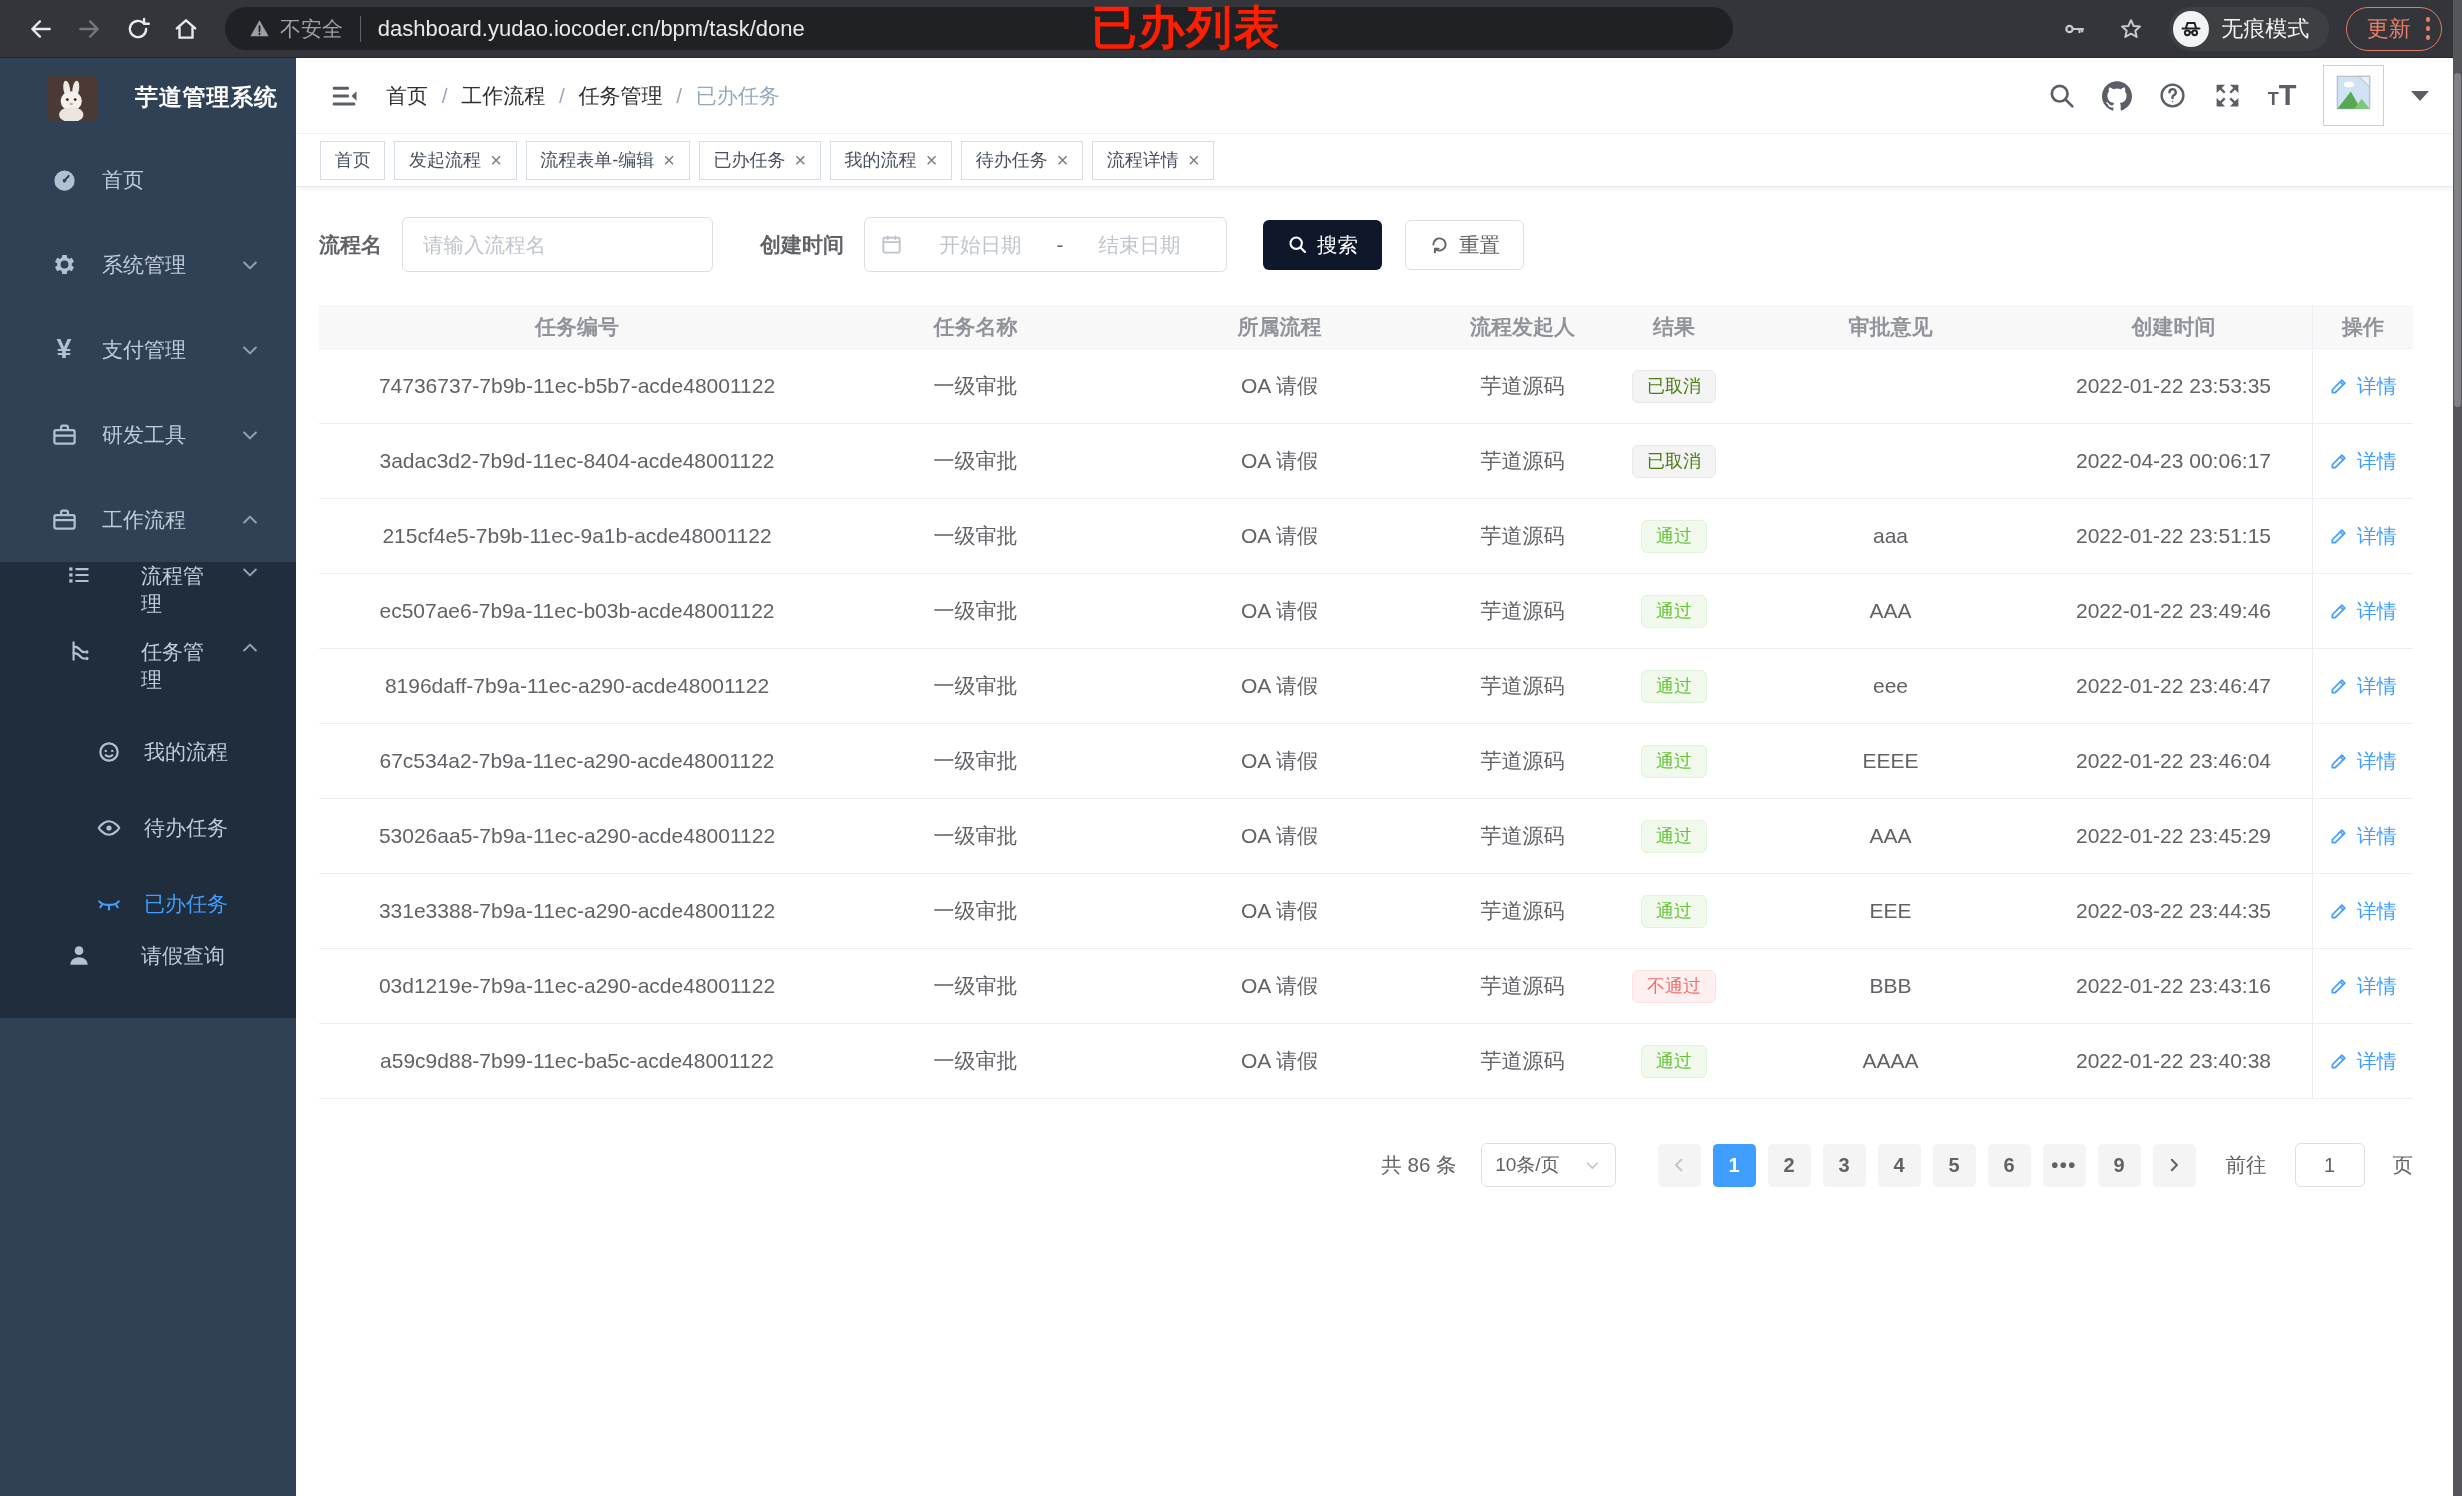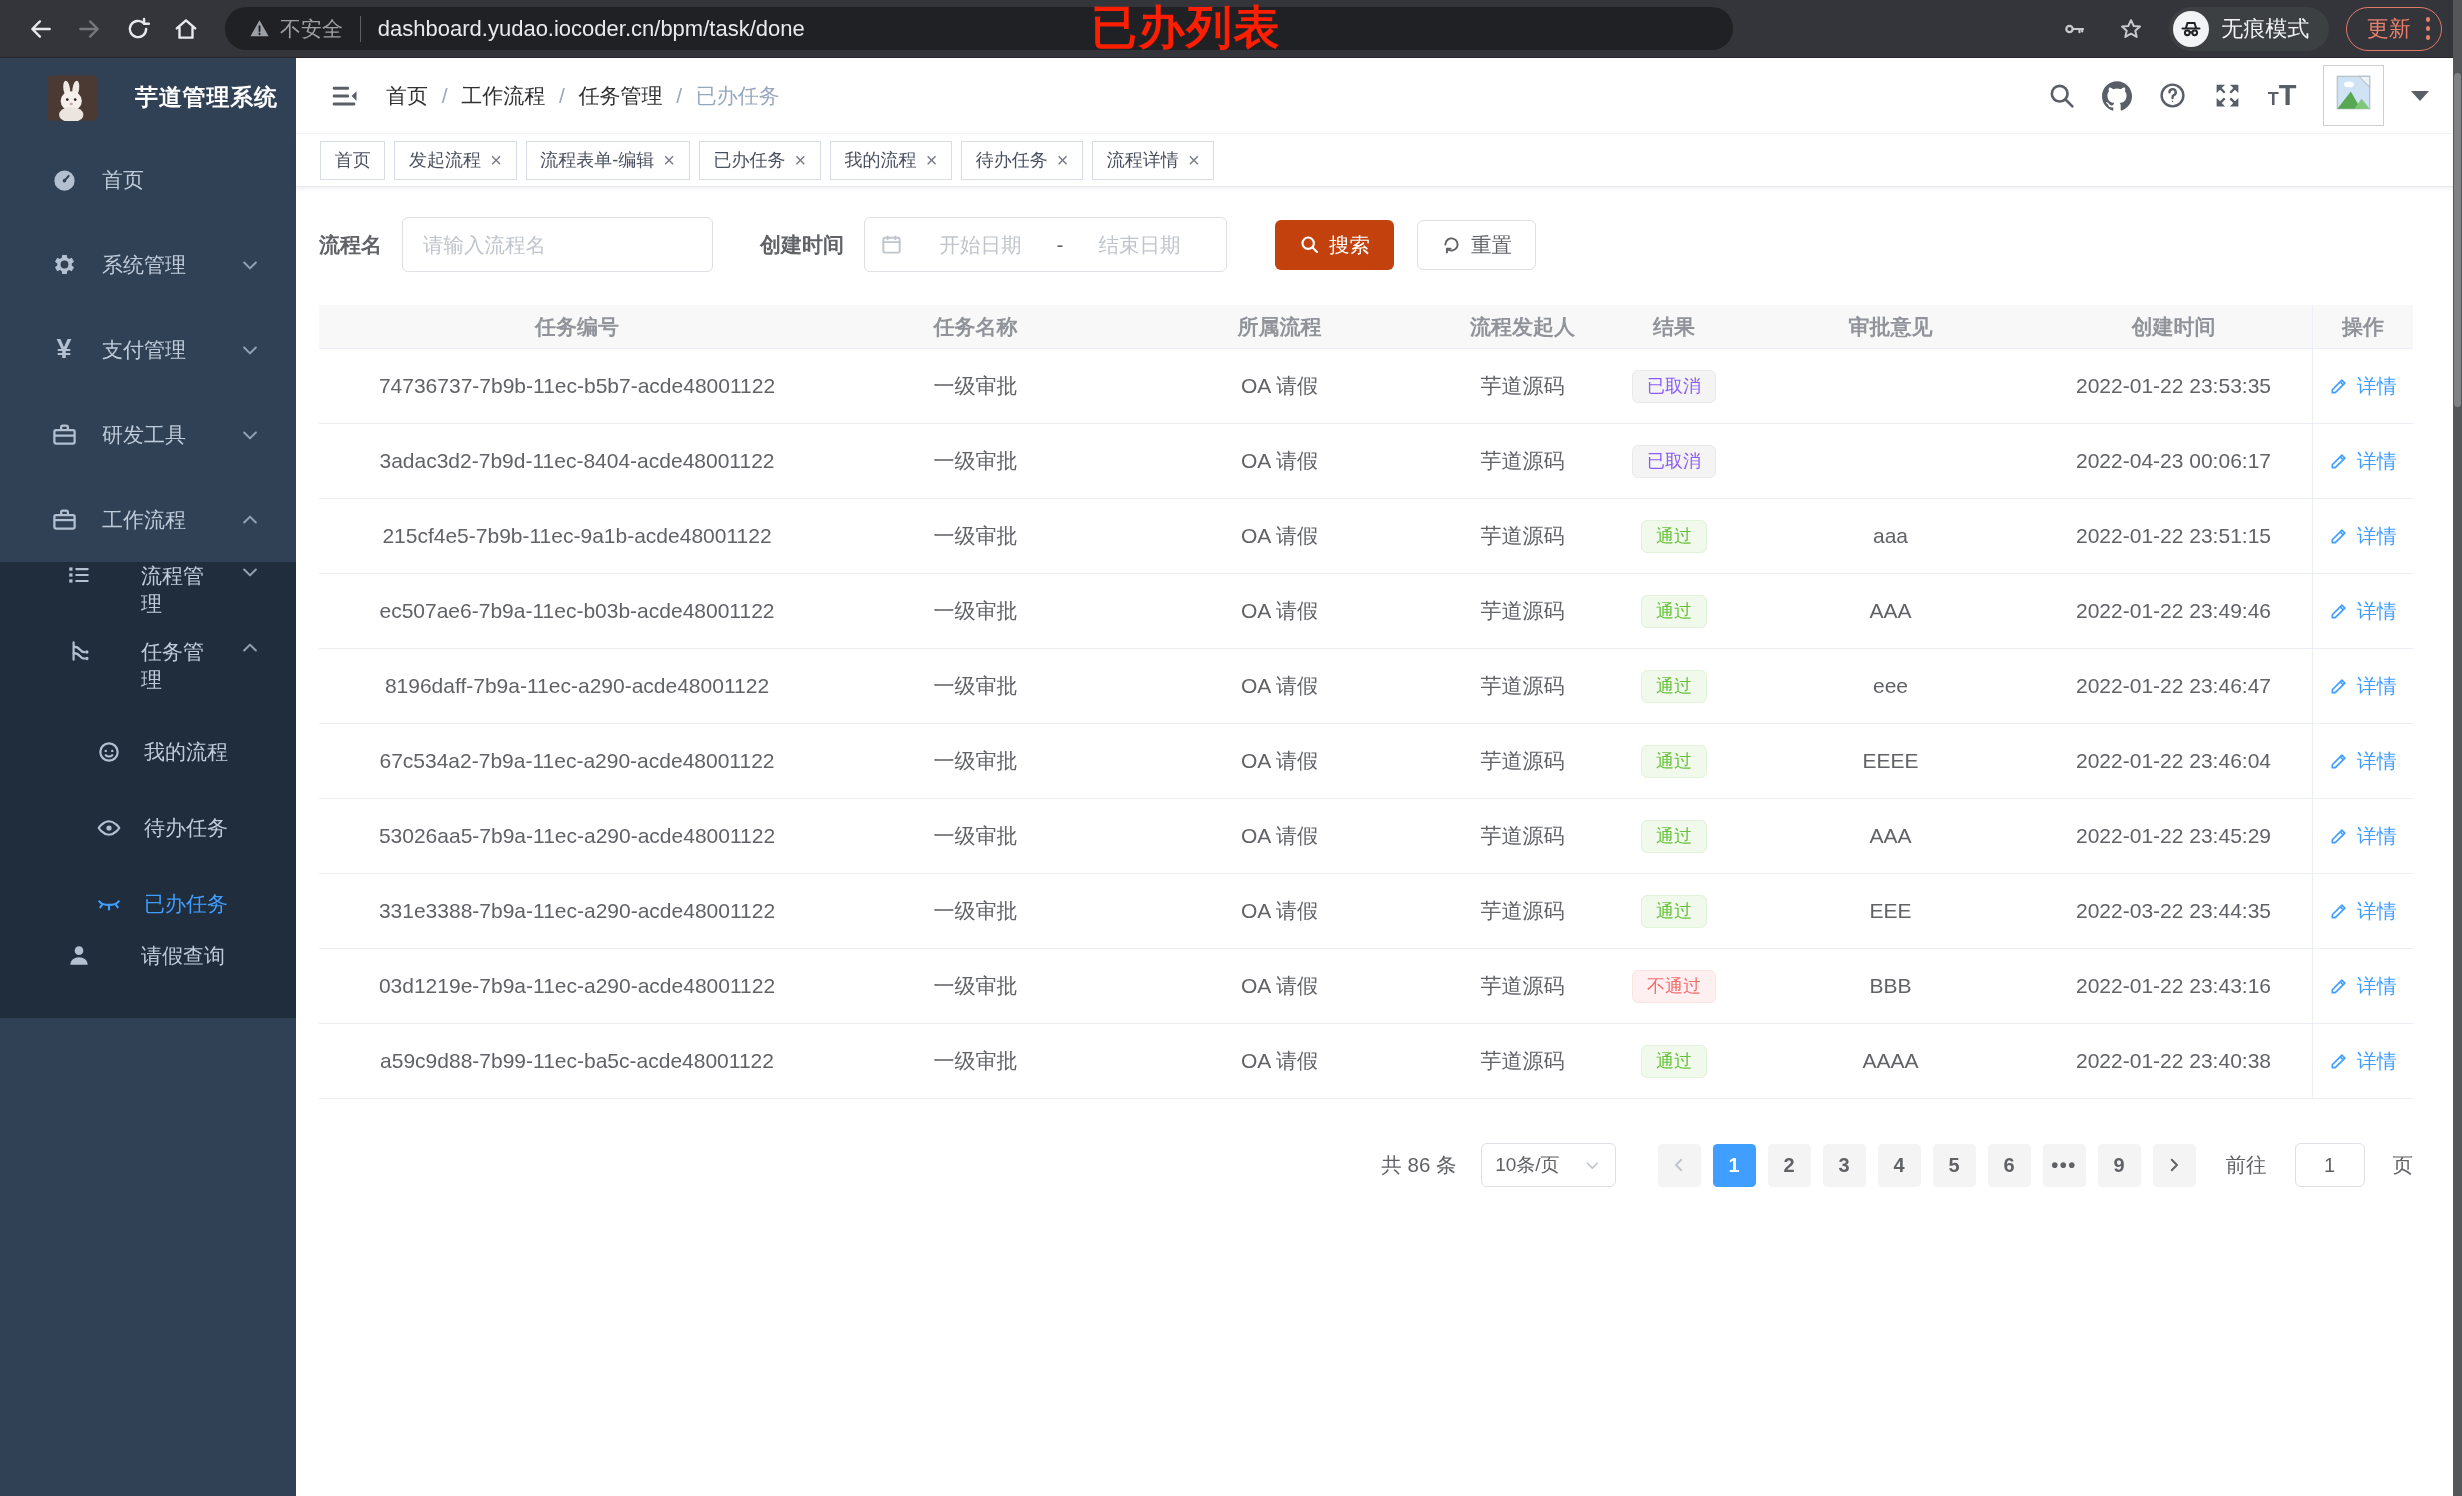--- a/index.html
+++ b/index.html
@@ -62,33 +62,33 @@
 .f-label{font-size:21px;color:#606266;font-weight:700;margin-right:20px;}
 .f-label.second{margin-left:47px;}
 .text-inp{width:311px;height:55px;border:1.5px solid #dcdfe6;border-radius:6px;padding:0 20px;font-size:20.5px;color:#606266;outline:none;}
 .text-inp::placeholder{color:#c0c4cc;}
 .daterange{width:363px;height:55px;border:1.5px solid #dcdfe6;border-radius:6px;display:flex;align-items:center;padding:0 15px;color:#c0c4cc;}
 .daterange .cal{color:#c0c4cc;margin-right:6px;flex-shrink:0;}
 .d-inp{flex:1;border:none;outline:none;font-size:20.5px;color:#606266;text-align:center;width:38px;background:transparent;}
 .d-inp::placeholder{color:#c0c4cc;}
 .d-sep{color:#606266;font-size:20.5px;padding:0 4.6px;}
 .btn{height:50px;border-radius:6px;display:flex;align-items:center;gap:9px;font-size:20.5px;cursor:pointer;border:1.5px solid transparent;padding:0 23px;flex-shrink:0;}
-.btn-primary{background:#c2410c;color:#fff;margin-left:48px;}
+.btn-primary{background:#0f172a;color:#fff;margin-left:36px;}
 .btn-plain{background:#fff;border-color:#dcdfe6;color:#606266;margin-left:23px;}
 
 .tbl{width:100%;border-bottom:1.5px solid #ebeef5;}
 .tr{display:grid;grid-template-columns:516px 281px 327px 159px 144px 289px 277px 1fr;align-items:center;border-bottom:1.5px solid #ebeef5;}
 .tr:last-of-type{border-bottom:none;}
 .th-row{background:#f8f8f9;border-bottom:1.5px solid #ebeef5;}
 .th{height:43px;display:flex;align-items:center;justify-content:center;font-size:21px;color:#909399;font-weight:700;}
 .td{height:74px;display:flex;align-items:center;justify-content:center;font-size:21px;color:#606266;text-align:center;overflow:hidden;}
 .c-action{border-left:1.5px solid #ebeef5;align-self:stretch;}
 .badge{display:inline-flex;align-items:center;height:33px;padding:0 13.7px;border-radius:6px;font-size:18px;border:1.5px solid;}
 .badge:empty{display:none;}
-.badge.info{background:#f4f4f5;border-color:#e9e9eb;color:#8b5cf6;}
+.badge.info{background:#f4f4f5;border-color:#e9e9eb;color:#4d7c0f;}
 .badge.success{background:#f0f9eb;border-color:#e1f3d8;color:#67c23a;}
 .badge.danger{background:#fef0f0;border-color:#fde2e2;color:#f56c6c;}
 .detail-link{display:flex;align-items:center;gap:7.6px;color:#409eff;font-size:20px;cursor:pointer;}
 
 .pager{display:flex;align-items:center;justify-content:flex-end;margin-top:44px;gap:12px;font-size:20.5px;color:#606266;}
 .total{margin-right:12px;}
 .psel{width:135px;height:44px;border:1.5px solid #dcdfe6;border-radius:6px;display:flex;align-items:center;justify-content:space-between;padding:0 13.7px;color:#606266;font-size:19px;cursor:pointer;margin-right:30px;}
 .psel .pchev{color:#c0c4cc;}
 .pbtn{min-width:43px;height:43px;background:#f4f4f5;border-radius:4.6px;display:flex;align-items:center;justify-content:center;font-size:20px;font-weight:700;color:#606266;cursor:pointer;padding:0 6px;}
 .pbtn.active{background:#409eff;color:#fff;}

